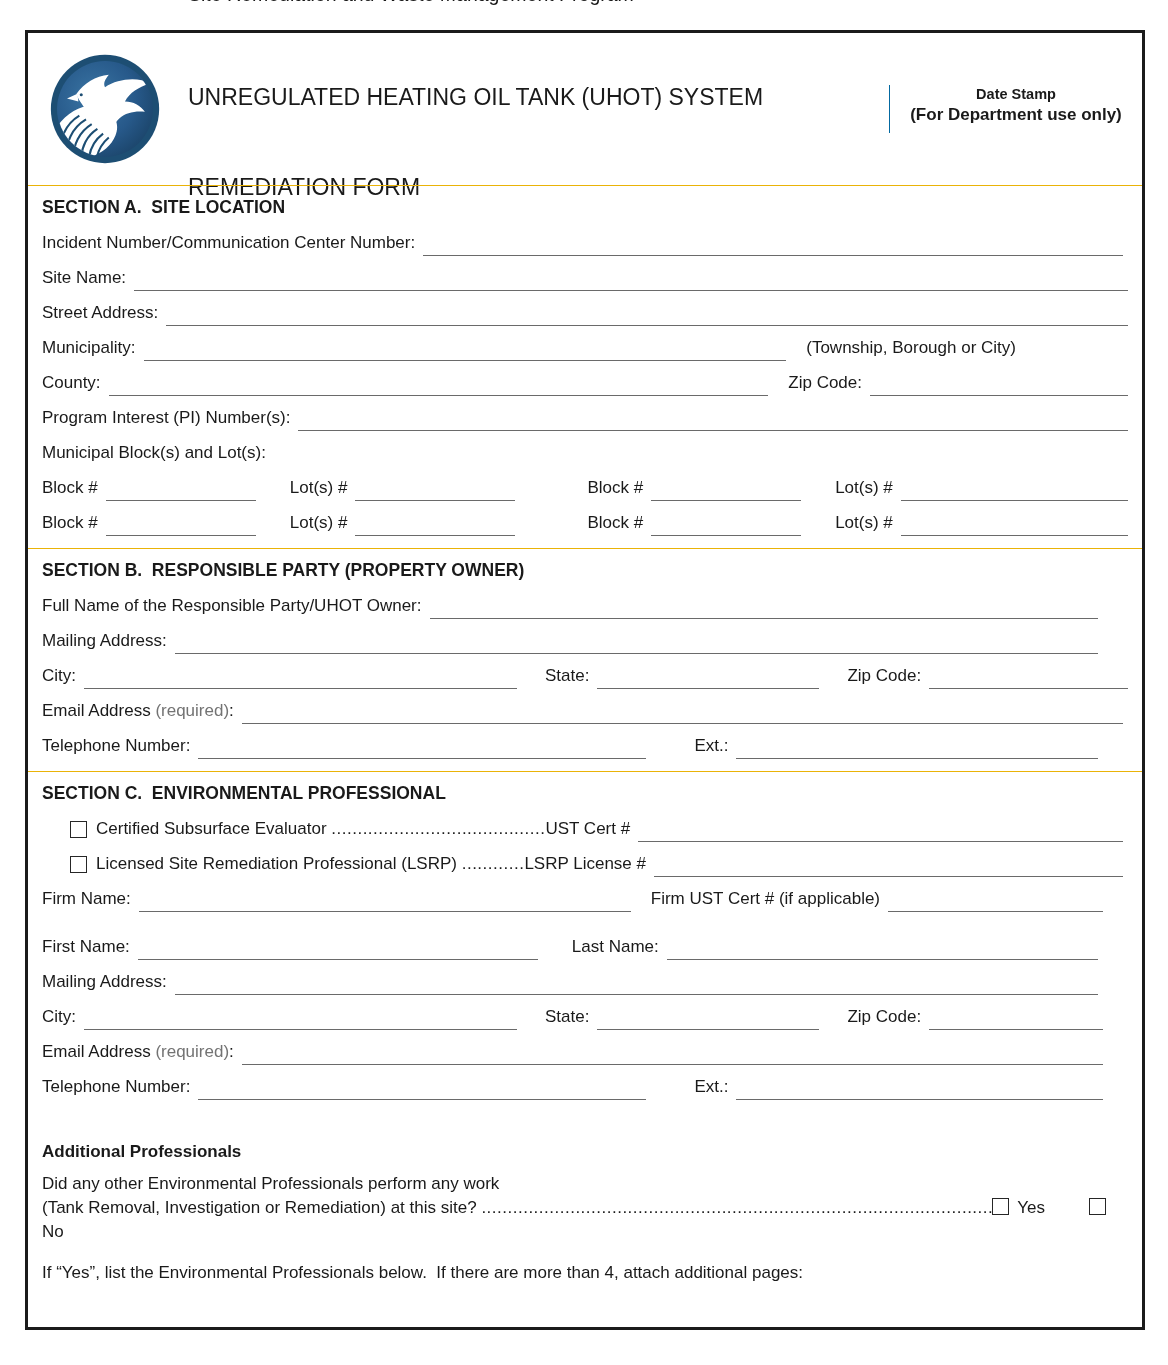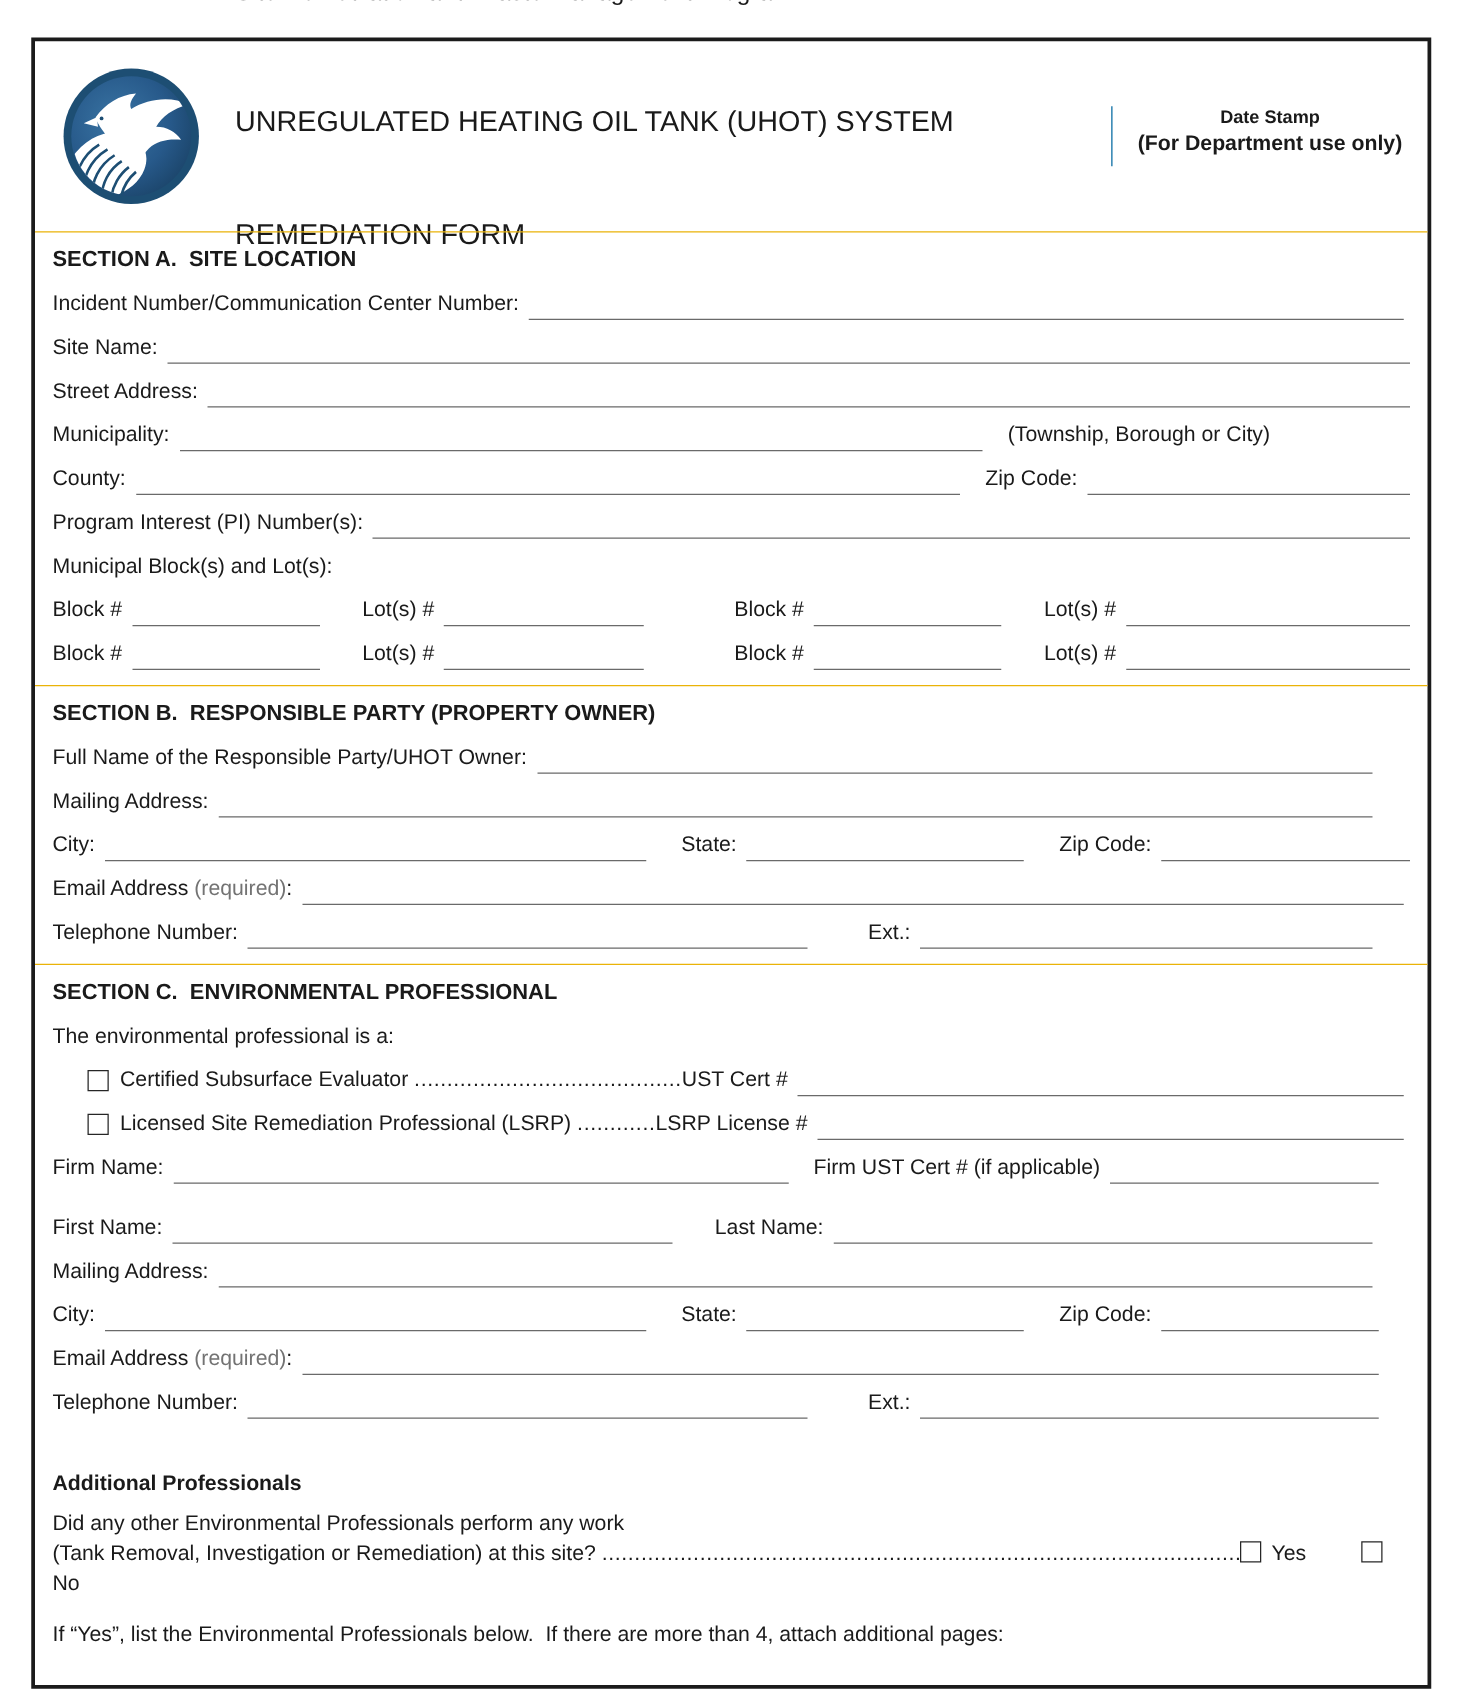--- a/index.html
+++ b/index.html
@@ -220,23 +220,20 @@
       <span class="lbl">Telephone Number:</span>
       <span class="line fixed w450"></span>
       <span class="lbl" style="margin-left:48px;">Ext.:</span>
       <span class="line mr30"></span>
     </div>
   </div>
 
   <div class="section last">
     <div class="sec-title">SECTION C.  ENVIRONMENTAL PROFESSIONAL</div>
 
-    <div class="row">
-      <span class="lbl">The environmental professional is a:</span>
-    </div>
 
     <div class="row opt">
       <span class="cb"></span>
       <span class="lbl">Certified Subsurface Evaluator </span>
       <span class="lbl dots">.........................................</span>
       <span class="lbl">UST Cert #</span>
       <span class="line mr5"></span>
     </div>
 
     <div class="row opt">

